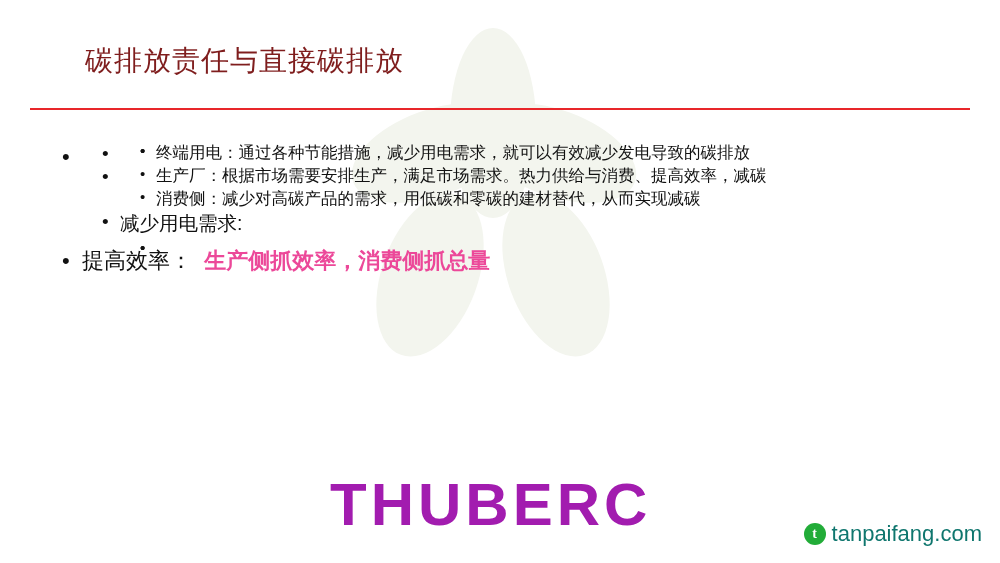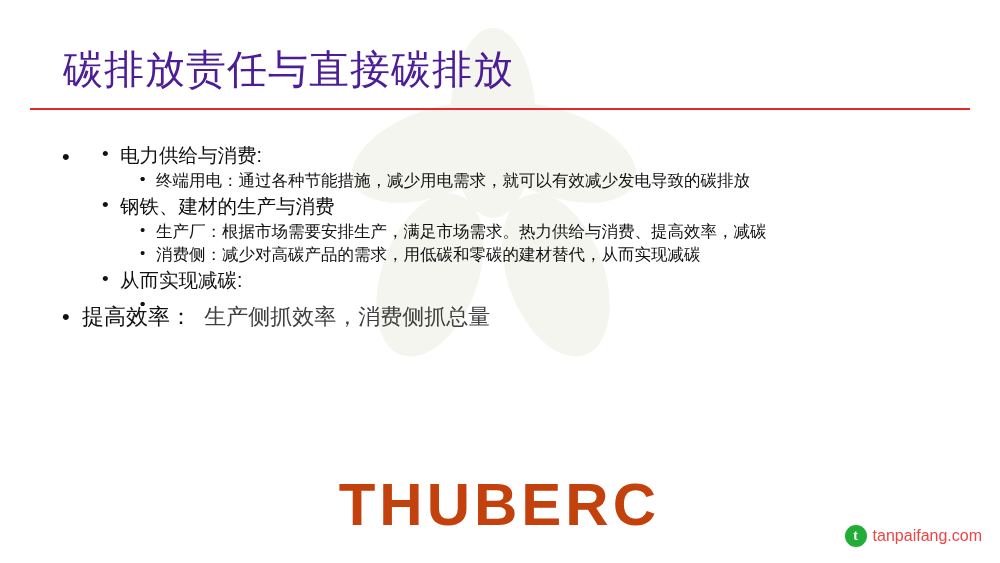--- a/index.html
+++ b/index.html
@@ -34,35 +34,35 @@
   .wm-petal {
     position: absolute;
     border-radius: 50% 50% 50% 50%;
     background: #f3f5ee;
   }
   .wm-text {
     position: absolute;
     left: 0;
     top: 470px;
     width: 330px;
-    text-align: right;
+    text-align: left;
     font-size: 60px;
     letter-spacing: 4px;
-    color: #c2410c;
+    color: #a21caf;
     font-weight: bold;
     font-family: "Liberation Sans", sans-serif;
   }
 
   
   .title {
     position: absolute;
-    left: 63px;
+    left: 85px;
     top: 42px;
-    font-size: 40px;
-    color: #4c1d95;
+    font-size: 28px;
+    color: #7f1d1d;
     letter-spacing: 1px;
     z-index: 2;
     white-space: nowrap;
   }
   .title-rule {
     position: absolute;
     left: 30px;
     top: 108px;
     width: 940px;
     height: 2px;
@@ -135,22 +135,22 @@
   }
   .lvl3 > li > .bullet {
     position: absolute;
     left: 2px;
     top: -1px;
     font-size: 15px;
     color: #111111;
   }
 
   .red-emph {
-    color: #404040;
-    font-weight: normal;
+    color: #ec4899;
+    font-weight: bold;
     margin-left: 6px;
     text-align: center;
   }
 
   .final-line {
     margin-top: 8px;
   }
 
   
   .brand {
@@ -169,22 +169,22 @@
     color: #ffffff;
     font-size: 14px;
     font-weight: bold;
     display: flex;
     align-items: center;
     justify-content: center;
     margin-right: 6px;
     font-family: "Liberation Serif", serif;
   }
   .brand-text {
-    font-size: 16px;
-    color: #ef4444;
+    font-size: 22px;
+    color: #0f766e;
     font-family: "Liberation Sans", sans-serif;
   }
 </style>
 </head>
 <body>
 
 <div class="slide">
 
   <div class="watermark">
     <div class="wm-petal" style="left:120px; top:28px; width:86px; height:190px;"></div>
@@ -201,50 +201,48 @@
   <div class="content">
     <ul class="lvl1">
 
       <li>
         <span class="bullet">•</span>
 
         <ul class="lvl2">
 
           <li>
             <span class="bullet">•</span>
-            <span>电力供给与消费:</span>
             <ul class="lvl3">
               <li>
                 <span class="bullet">•</span>
               </li>
               <li>
                 <span class="bullet">•</span>
                 <span>终端用电：通过各种节能措施，减少用电需求，就可以有效减少发电导致的碳排放</span>
               </li>
             </ul>
           </li>
 
           <li>
             <span class="bullet">•</span>
-            <span>钢铁、建材的生产与消费</span>
             <ul class="lvl3">
               <li>
                 <span class="bullet">•</span>
                 <span>生产厂：根据市场需要安排生产，满足市场需求。热力供给与消费、提高效率，减碳</span>
               </li>
               <li>
                 <span class="bullet">•</span>
                 <span>消费侧：减少对高碳产品的需求，用低碳和零碳的建材替代，从而实现减碳</span>
               </li>
             </ul>
           </li>
 
           <li>
             <span class="bullet">•</span>
-            <span>从而实现减碳:</span>
+            <span>减少用电需求:</span>
             <ul class="lvl3">
               <li>
                 <span class="bullet">•</span>
               </li>
               <li>
                 <span class="bullet">•</span>
               </li>
             </ul>
           </li>
 

